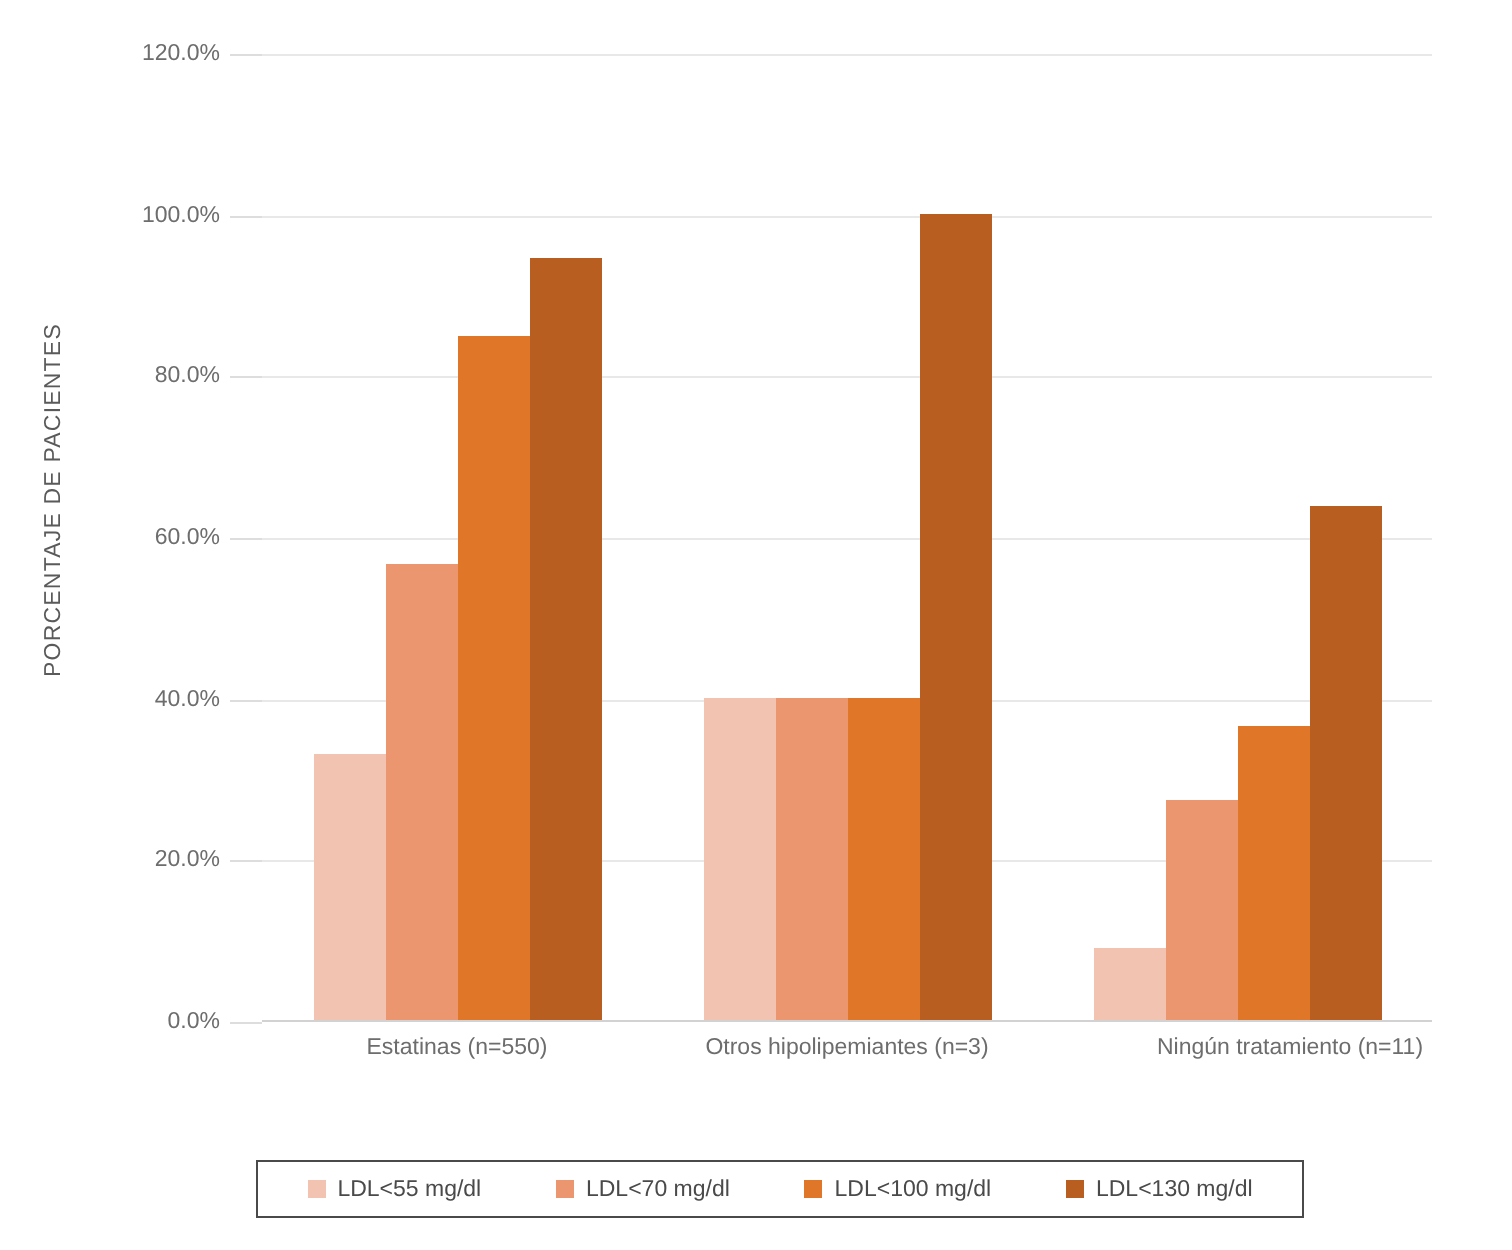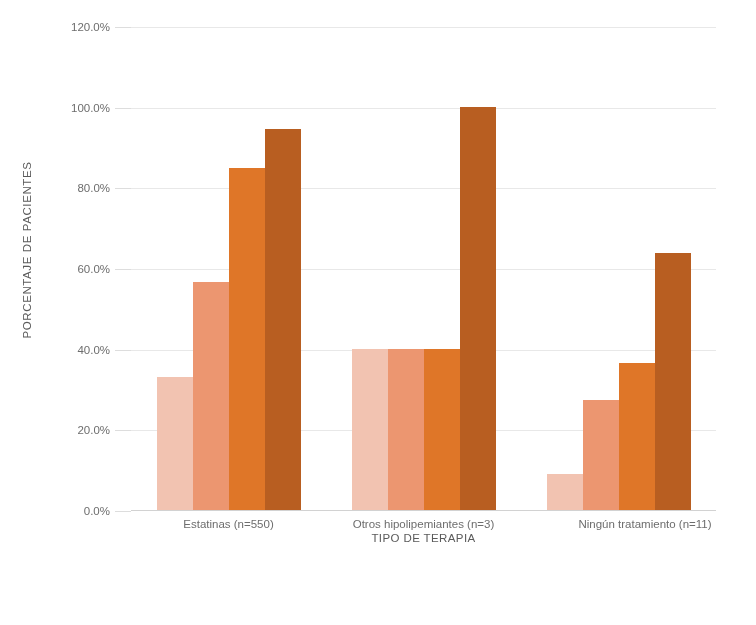--- a/index.html
+++ b/index.html
@@ -204,16 +204,33 @@
       </div>
     <div class="baseline"></div>
   </div>
 
   <div id="x-labels">
       <div class="x-label" style="left: 228.5px;">Estatinas (n=550)</div>
       <div class="x-label" style="left: 423.5px;">Otros hipolipemiantes (n=3)</div>
       <div class="x-label" style="left: 645px;">Ningún tratamiento (n=11)</div>
     </div>
 
-  <div class="x-axis-title">TIPO DE TERAPIA</div>
-
+
+  <div class="legend" id="legend">
+      <div class="legend-item">
+        <span class="legend-swatch" style="background: rgb(242, 195, 177);"></span>
+        <span>LDL&lt;55 mg/dl</span>
+      </div>
+      <div class="legend-item">
+        <span class="legend-swatch" style="background: rgb(236, 150, 112);"></span>
+        <span>LDL&lt;70 mg/dl</span>
+      </div>
+      <div class="legend-item">
+        <span class="legend-swatch" style="background: rgb(223, 118, 40);"></span>
+        <span>LDL&lt;100 mg/dl</span>
+      </div>
+      <div class="legend-item">
+        <span class="legend-swatch" style="background: rgb(184, 94, 33);"></span>
+        <span>LDL&lt;130 mg/dl</span>
+      </div>
+    </div>
 
 </div>
 
 </body></html>

